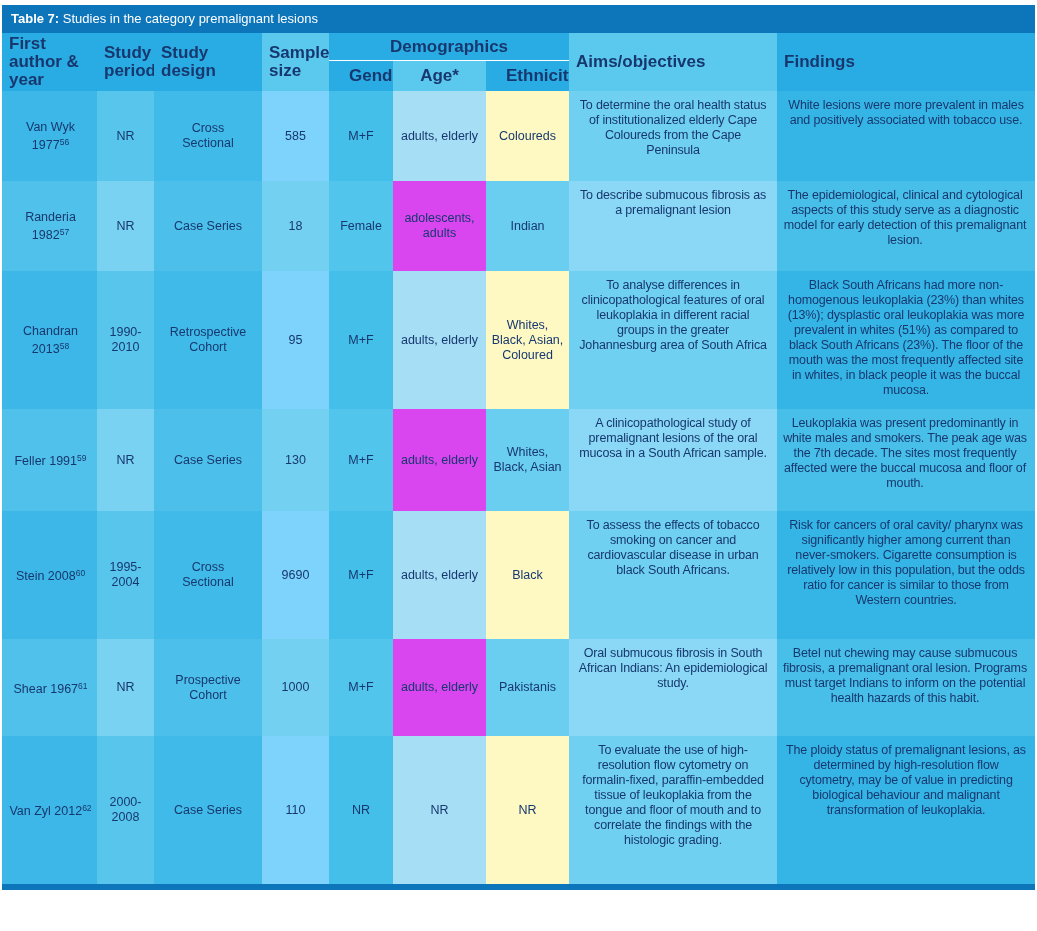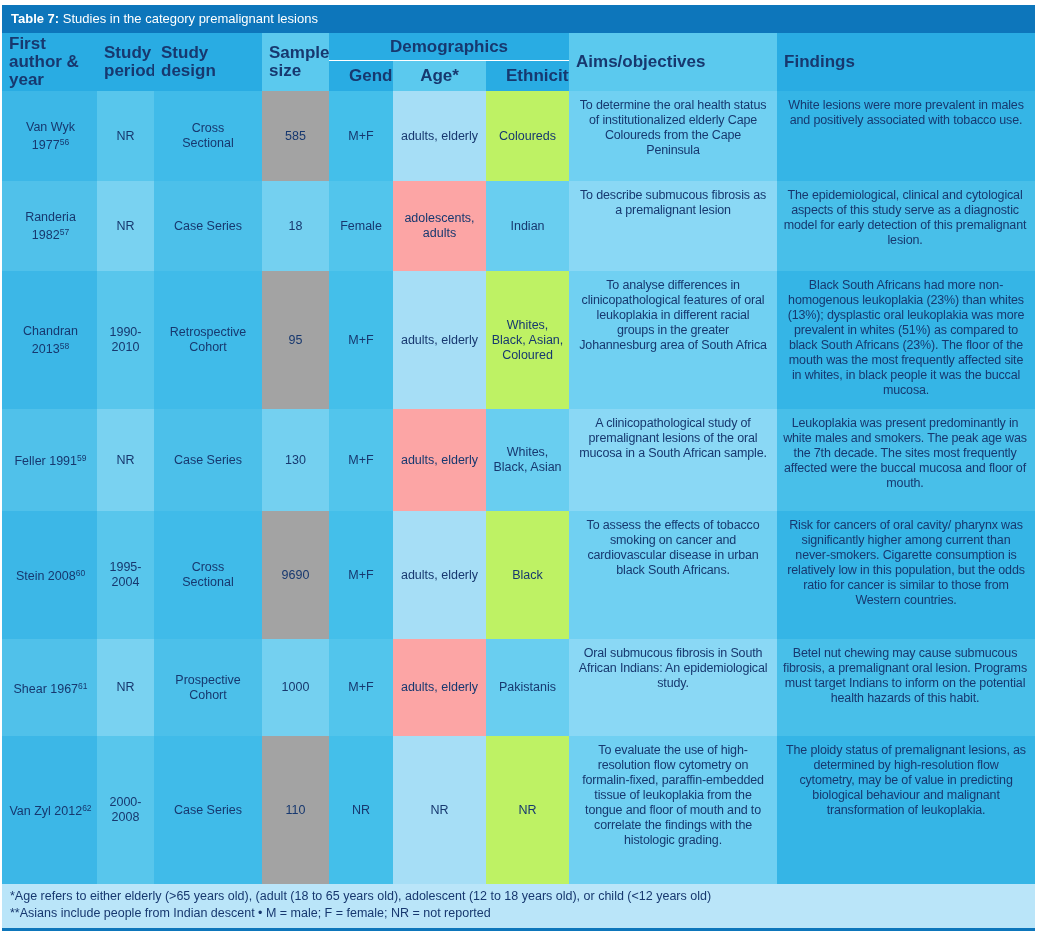--- a/index.html
+++ b/index.html
@@ -37,24 +37,24 @@
   td.cell-design{padding:3px 12px;}
   td.cell-aims,td.cell-findings{
     text-align:center;vertical-align:top;padding:7px 8px 4px 8px;
     letter-spacing:-0.15px;
   }
   sup{font-size:8.5px;vertical-align:4px;letter-spacing:0;}
   
   tr.odd  .c1{background:#3cb7e7;} tr.even .c1{background:#50c1ea;margin-top:44px;}
   tr.odd  .c2{background:#58c6ec;} tr.even .c2{background:#79d2f1;}
   tr.odd  .c3{background:#40bbe9;text-align:center;} tr.even .c3{background:#4cc0ea;}
-  tr.odd  .c4{background:#a3a3a3;} tr.even .c4{background:#74d0f0;}
+  tr.odd  .c4{background:#7dd3fc;} tr.even .c4{background:#74d0f0;}
   tr.odd  .c5{background:#44bfea;} tr.even .c5{background:#52c5ec;margin-top:28px;}
-  tr.odd  .c6{background:#a6def6;} tr.even .c6{background:#fca5a5;}
-  tr.odd  .c7{background:#bef264;} tr.even .c7{background:#69cef0;}
+  tr.odd  .c6{background:#a6def6;} tr.even .c6{background:#d946ef;}
+  tr.odd  .c7{background:#fef9c3;} tr.even .c7{background:#69cef0;}
   tr.odd  .c8{background:#70d0f2;} tr.even .c8{background:#8ad8f5;}
   tr.odd  .c9{background:#35b5e6;} tr.even .c9{background:#48bfe9;padding-left:6px;}
   
   tr.r1{height:90px;} tr.r2{height:90px;} tr.r3{height:138px;}
   tr.r4{height:102px;} tr.r5{height:128px;} tr.r6{height:97px;}
   tr.r7{height:148px;}
   
   .footnotes{
     background:#bae5f9;color:#17386f;font-size:12.5px;line-height:17px;
     padding:4px 8px 5px 8px;min-height:35px;
@@ -178,20 +178,16 @@
       <td class="c4">110</td>
       <td class="c5">NR</td>
       <td class="c6">NR</td>
       <td class="c7">NR</td>
       <td class="c8 cell-aims">To evaluate the use of high-resolution flow cytometry on formalin-fixed, paraffin-embedded tissue of leukoplakia from the tongue and floor of mouth and to correlate the findings with the histologic grading.</td>
       <td class="c9 cell-findings">The ploidy status of premalignant lesions, as determined by high-resolution flow cytometry, may be of value in predicting biological behaviour and malignant transformation of leukoplakia.</td>
     </tr>
   </tbody>
     </table>
 
-  <div class="footnotes">
-    <div>*Age refers to either elderly (&gt;65 years old), (adult (18 to 65 years old), adolescent (12 to 18 years old), or child (&lt;12 years old)</div>
-    <div>**Asians include people from Indian descent • M = male; F = female; NR = not reported</div>
-  </div>
 
   <div class="bottombar"></div>
 
 </div>
 
 </body></html>

